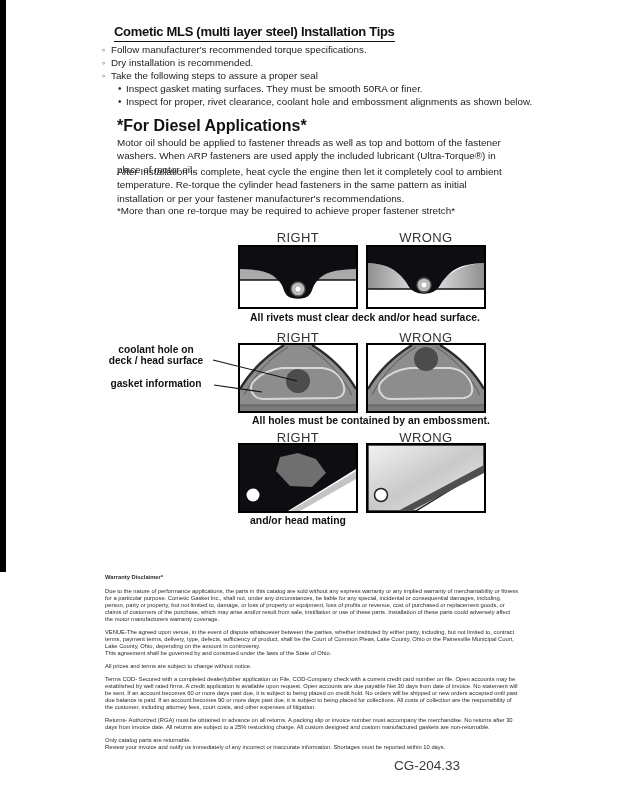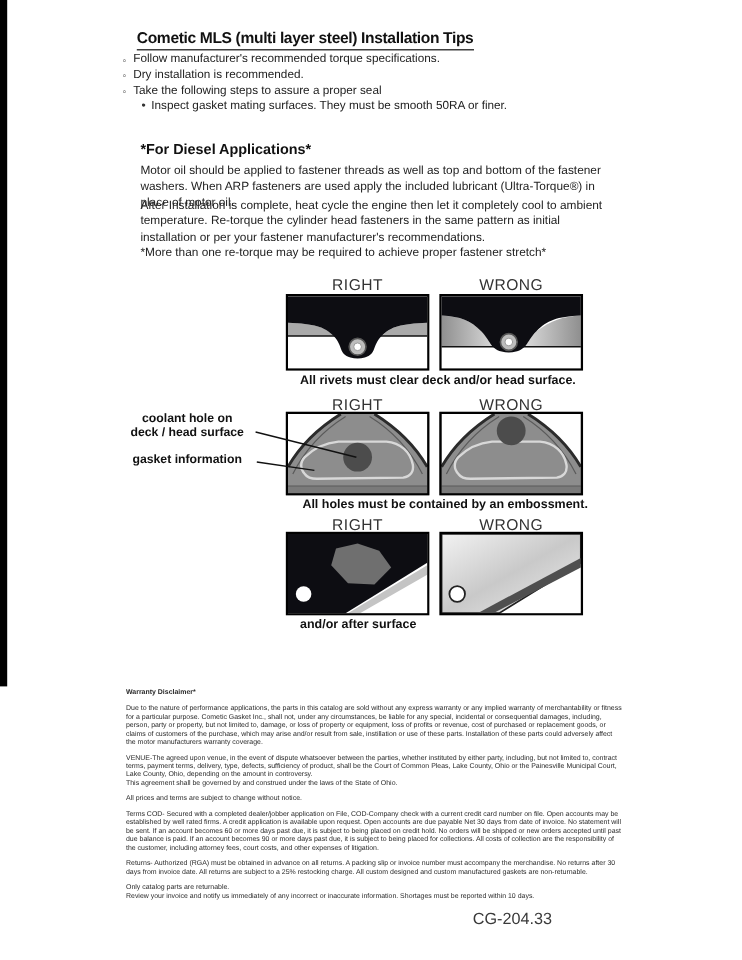--- a/index.html
+++ b/index.html
@@ -14,21 +14,21 @@
   
   .doc-title{left:114px;top:24px;font-size:13px;font-weight:bold;letter-spacing:-0.3px;
     color:#111;border-bottom:1.6px solid #111;padding-bottom:2px;}
   
   .tips{left:102px;top:44px;width:420px;font-size:9.8px;line-height:12.9px;color:#222;}
   .tip-row{white-space:nowrap;}
   .tip-bullet{display:inline-block;width:9px;color:#333;font-size:9px;vertical-align:top;line-height:12.9px;}
   .sub{padding-left:16px;}
   .sub .tip-bullet{width:8px;font-size:10px;}
   
-  .diesel-head{left:117px;top:117px;font-size:12px;font-weight:bold;color:#111;}
+  .diesel-head{left:117px;top:117px;font-size:16px;font-weight:bold;color:#111;}
   .diesel-p1{left:117px;top:136px;width:396px;font-size:9.9px;line-height:13.4px;color:#222;}
   .diesel-p2{left:117px;top:165px;width:396px;font-size:9.9px;line-height:13.4px;color:#222;}
   .diesel-note{left:117px;top:205px;width:400px;font-size:9.9px;color:#222;}
   
   .rw-label{width:120px;text-align:center;font-size:13px;color:#333;letter-spacing:0.4px;}
   .cap{font-size:10.4px;font-weight:bold;color:#111;line-height:11.5px;margin-left:12px;}
   .callout{width:112px;text-align:center;font-size:10.2px;font-weight:bold;color:#111;line-height:11px;}
   .panel{display:block;}
   svg{display:block;}
   
@@ -43,20 +43,21 @@
 
 <div class="abs scan-bar"></div>
 
 <div class="abs doc-title">Cometic MLS (multi layer steel) Installation Tips</div>
 
 <div class="abs tips">
   <div class="tip-row"><span class="tip-bullet">◦</span><span>Follow manufacturer's recommended torque specifications.</span></div>
   <div class="tip-row"><span class="tip-bullet">◦</span><span>Dry installation is recommended.</span></div>
   <div class="tip-row"><span class="tip-bullet">◦</span><span>Take the following steps to assure a proper seal</span></div>
   <div class="tip-row sub"><span class="tip-bullet">•</span><span>Inspect gasket mating surfaces.  They must be smooth 50RA or finer.</span></div>
+  <div class="tip-row sub"><span class="tip-bullet">•</span><span>Inspect for proper, rivet clearance, coolant hole and embossment alignments as shown below.</span></div>
 </div>
 
 <div class="abs diesel-head">*For Diesel Applications*</div>
 <div class="abs diesel-p1">Motor oil should be applied to fastener threads as well as top and bottom of the fastener washers. When ARP fasteners are used apply the included lubricant (Ultra-Torque®) in place of motor oil.</div>
 <div class="abs diesel-p2">After Installation is complete, heat cycle the engine then let it completely cool to ambient temperature. Re-torque the cylinder head fasteners in the same pattern as initial installation or per your fastener manufacturer's recommendations.</div>
 <div class="abs diesel-note">*More than one re-torque may be required to achieve proper fastener stretch*</div>
 
 <div class="abs rw-label" style="left:238px;top:230px;">RIGHT</div>
 <div class="abs rw-label" style="left:366px;top:230px;">WRONG</div>
 
@@ -162,21 +163,21 @@
   </defs>
   <rect x="0" y="0" width="120" height="70" fill="#ffffff"></rect>
   <path d="M2,2 H118 V26 L50,68 H2 Z" fill="url(#g3)"></path>
   <path d="M2,2 H118 V26 L50,68 H2 Z" fill="none" stroke="#222" stroke-width="1.4"></path>
   <path d="M32,68 L118,22 L118,30 L45,68 Z" fill="#4f4f4f"></path>
   <circle cx="15" cy="52" r="6.5" fill="#ffffff" stroke="#222" stroke-width="1.5"></circle>
   <rect x="1" y="1" width="118" height="68" fill="none" stroke="#000" stroke-width="2"></rect>
 </svg>
 
 <div class="abs cap" style="left:238px;top:515px;width:280px;">
-  <div>and/or after surface</div>
+  <div>and/or head mating</div>
 </div>
 
 <div class="abs legal">
   <p class="lh">Warranty Disclaimer*</p>
   <p class="lp">Due to the nature of performance applications, the parts in this catalog are sold without any express warranty or any implied warranty of merchantability or fitness for a particular purpose.  Cometic Gasket Inc., shall not, under any circumstances, be liable for any special, incidental or consequential damages, including, person, party or property, but not limited to, damage, or loss of property or equipment, loss of profits or revenue, cost of purchased or replacement goods, or claims of customers of the purchase, which may arise and/or result from sale, instillation or use of these parts.  Installation of these parts could adversely affect the motor manufacturers warranty coverage.</p>
   <p class="lp">VENUE-The agreed upon venue, in the event of dispute whatsoever between the parties, whether instituted by either party, including, but not limited to, contract terms, payment terms, delivery, type, defects, sufficiency of product, shall be the Court of Common Pleas, Lake County, Ohio or the Painesville Municipal Court, Lake County, Ohio, depending on the amount in controversy.
 This agreement shall be governed by and construed under the laws of the State of Ohio.</p>
   <p class="lp">All prices and terms are subject to change without notice.</p>
   <p class="lp">Terms COD- Secured with a completed dealer/jobber application on File, COD-Company check with a current credit card number on file.  Open accounts may be established by well rated firms.  A credit application is available upon request.  Open accounts are due payable Net 30 days from date of invoice.  No statement will be sent.  If an account becomes 60 or more days past due, it is subject to being placed on credit hold.  No orders will be shipped or new orders accepted until past due balance is paid.  If an account becomes 90 or more days past due, it is subject to being placed for collections.  All costs of collection are the responsibility of the customer, including attorney fees, court costs, and other expenses of litigation.</p>
   <p class="lp">Returns- Authorized (RGA) must be obtained in advance on all returns.  A packing slip or invoice number must accompany the merchandise.  No returns after 30 days from invoice date.  All returns are subject to a 25% restocking charge.  All custom designed and custom manufactured gaskets are non-returnable.</p>

